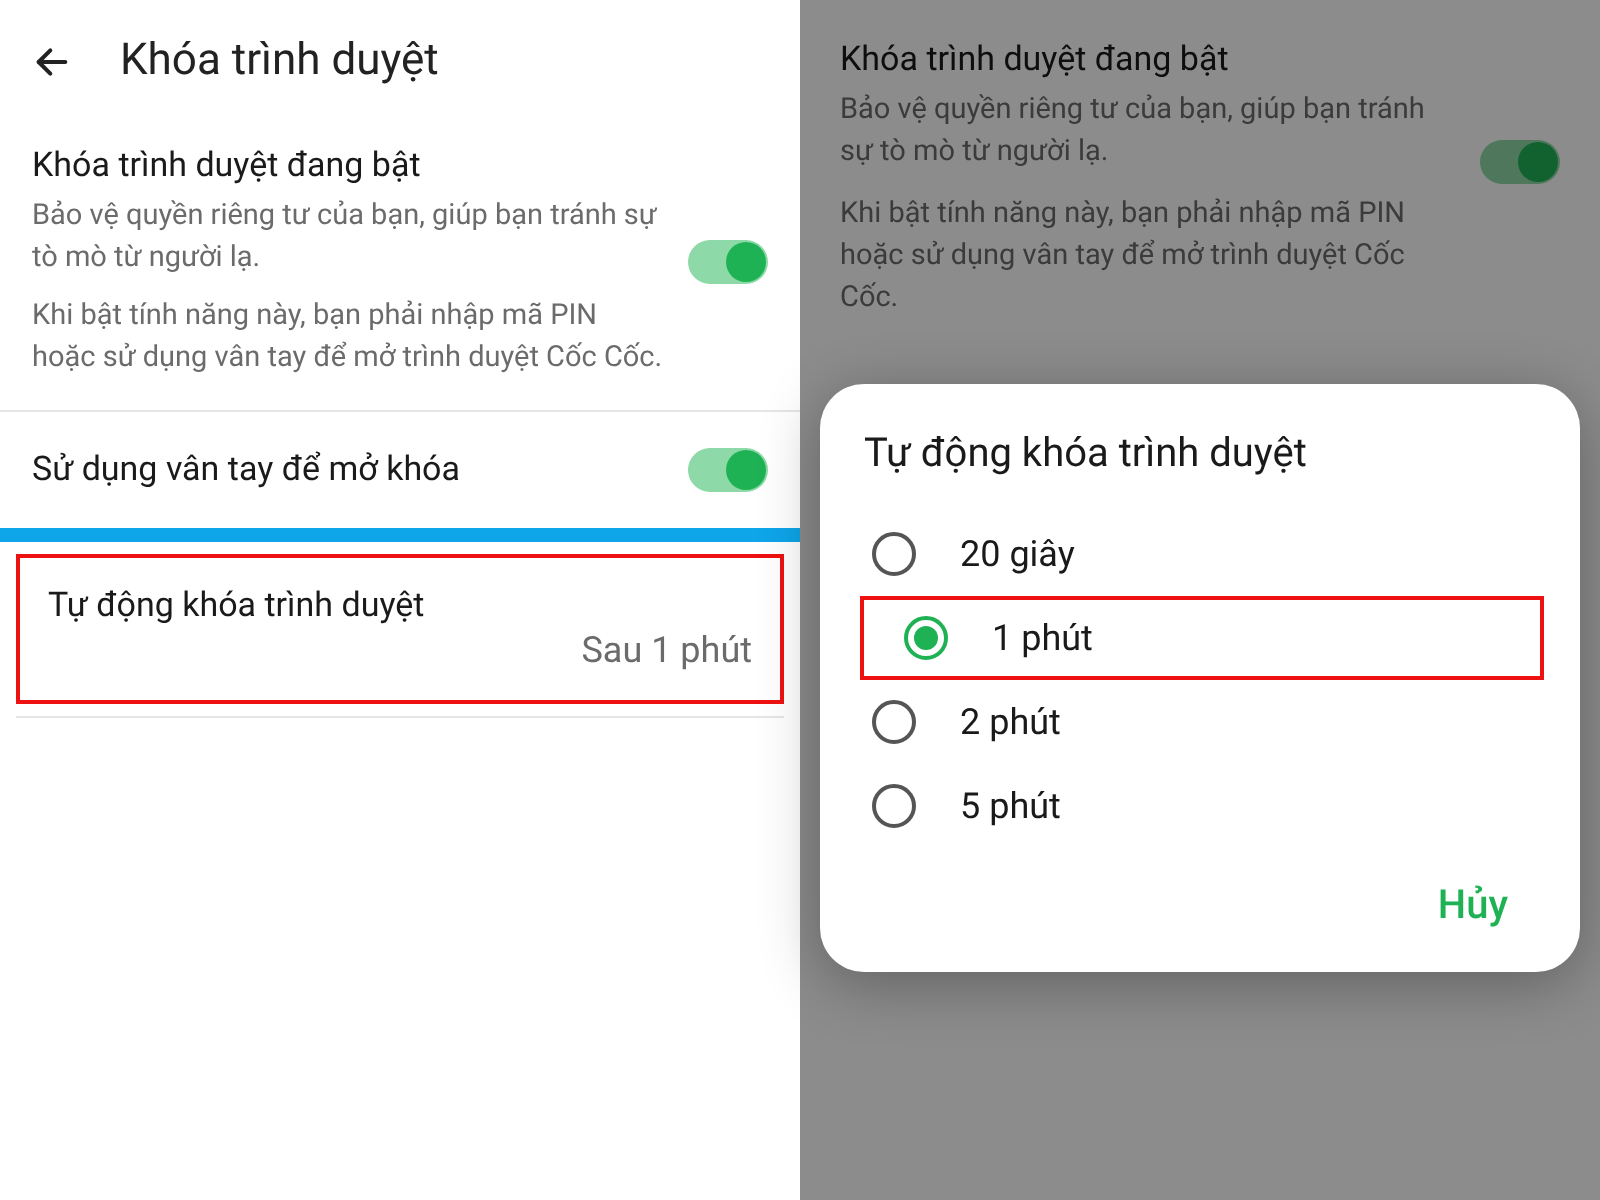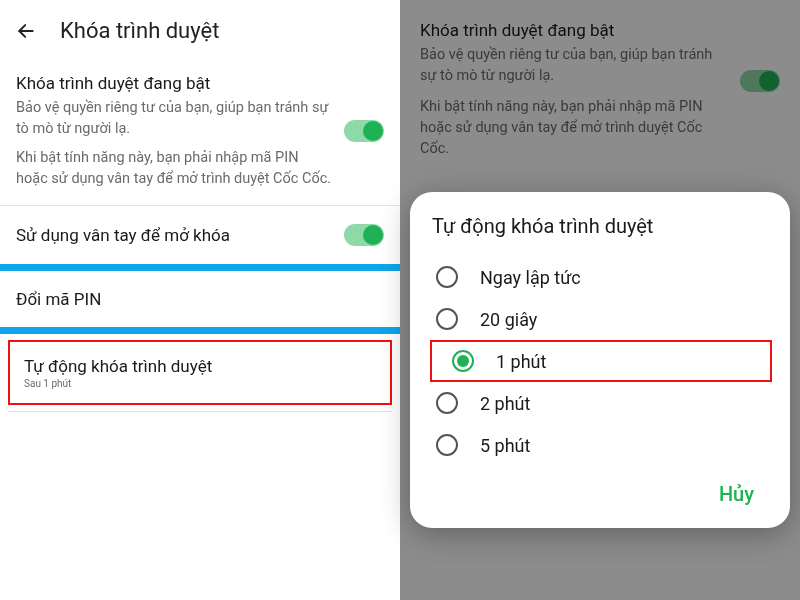--- a/index.html
+++ b/index.html
@@ -92,23 +92,24 @@
       color: #1a1a1a;
       flex: 1;
     }
     .row-autolock {
       padding: 14px 14px;
       border: 2.5px solid #e11;
       margin: 6px 8px 0 8px;
       border-bottom: 2.5px solid #e11;
     }
     .sub {
-      font-size: 10px;
+      font-size: 18px;
       color: #6b6b6b;
       margin-top: 2px;
+      text-align: right;
     }
     
     .bg-dimmed .d-title {
       font-size: 17px; color: #1a1a1a; margin-bottom: 4px;
     }
     .bg-dimmed .d-desc {
       font-size: 14.5px; color: #6b6b6b; line-height: 1.45; margin-bottom: 10px;
     }
     .bg-dimmed .d-toggle-wrap {
       display: flex; align-items: flex-start; gap: 12px;
@@ -195,23 +196,20 @@
       </div>
       <div class="toggle"></div>
     </div>
   </div>
 
   <div class="row-simple">
     <div class="label">Sử dụng vân tay để mở khóa</div>
     <div class="toggle"></div>
   </div>
 
-  <div class="row-simple">
-    <div class="label">Đổi mã PIN</div>
-  </div>
 
   <div class="row-autolock">
     <div class="label" style="font-size:17px;color:#1a1a1a;">Tự động khóa trình duyệt</div>
     <div class="sub">Sau 1 phút</div>
   </div>
   <div style="border-bottom:1px solid #e5e5e5;margin:6px 8px 0 8px;"></div>
 </div>
 
 <div class="pane pane-right">
   <div class="bg-dimmed">
@@ -223,24 +221,20 @@
       </div>
       <div class="toggle" style="margin-top:50px"></div>
     </div>
   </div>
 
   <div class="dialog">
     <div class="dialog-title">Tự động khóa trình duyệt</div>
 
     <div class="option">
       <div class="radio"></div>
-      <div class="option-label">Ngay lập tức</div>
-    </div>
-    <div class="option">
-      <div class="radio"></div>
       <div class="option-label">20 giây</div>
     </div>
     <div class="option highlighted">
       <div class="radio checked"></div>
       <div class="option-label">1 phút</div>
     </div>
     <div class="option">
       <div class="radio"></div>
       <div class="option-label">2 phút</div>
     </div>

